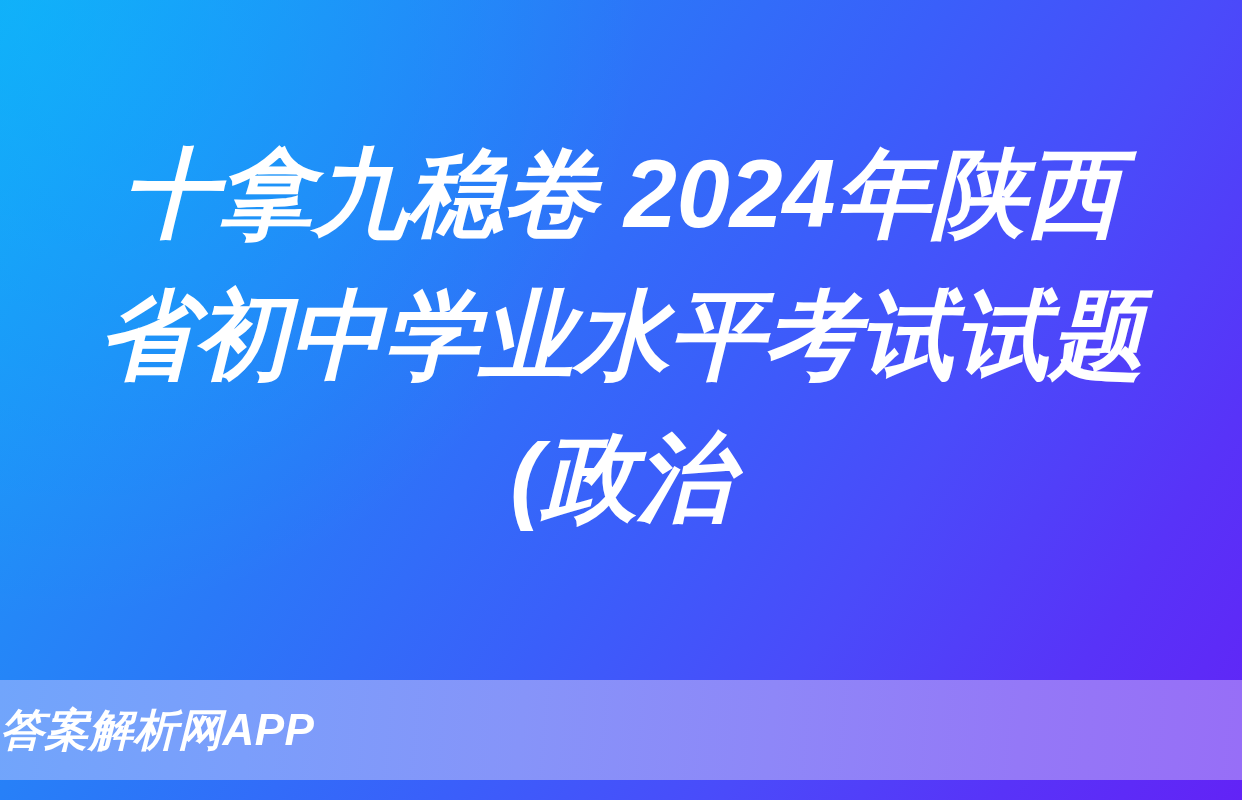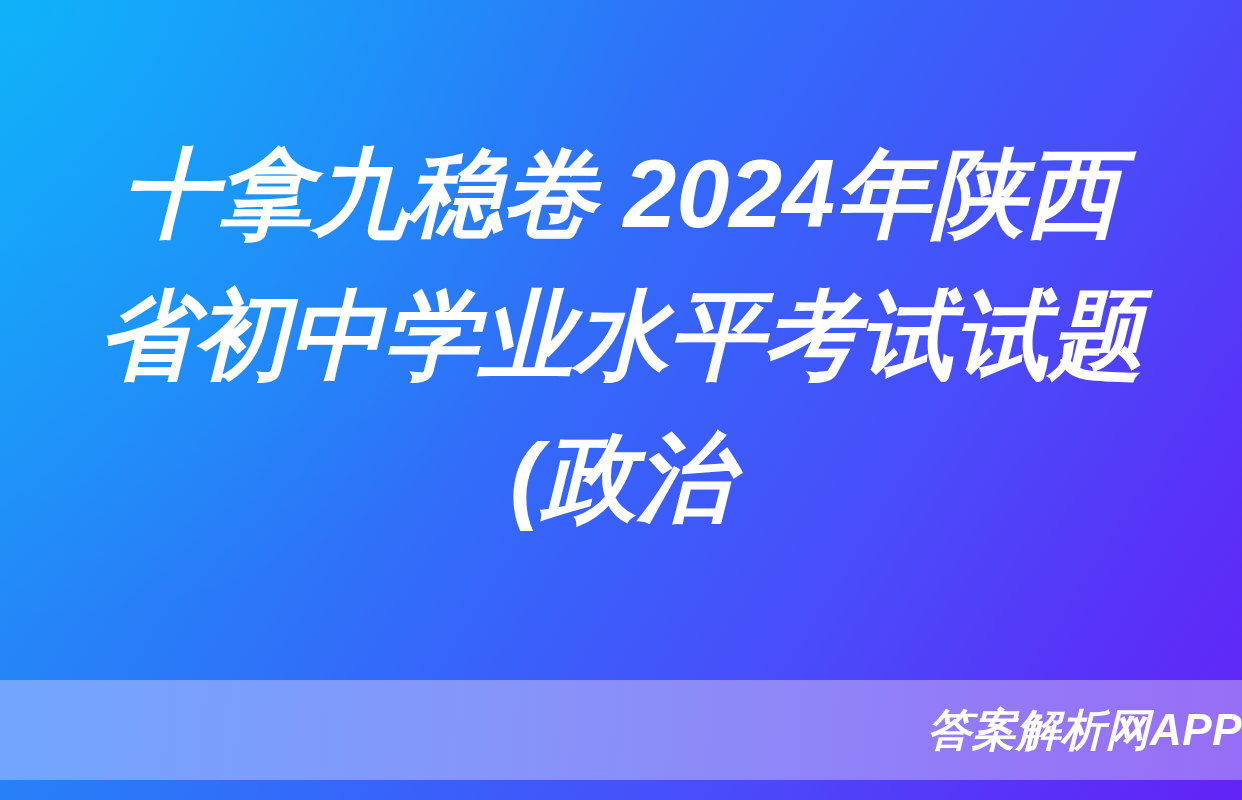--- a/index.html
+++ b/index.html
@@ -48,20 +48,21 @@
 
   
   #title-block {
     position: absolute;
     left: 0;
     top: 0;
     width: 1242px;
     height: 680px;
     display: flex;
     flex-direction: column;
+    align-items: center;
     justify-content: center;
     padding: 0 46px 8px 46px;
   }
 
   .title-line {
     color: #ffffff;
     font-family: "Liberation Sans", "DejaVu Sans", sans-serif;
     font-weight: 700;
     font-style: italic;
     font-size: 97px;
@@ -86,21 +87,21 @@
     height: 100px;
     background: linear-gradient(95deg,
         #71a5fb 0%,
         #7b9efb 20%,
         #8694f9 42%,
         #8e87f8 62%,
         #9478f7 82%,
         #976ef7 100%);
     display: flex;
     align-items: center;
-    justify-content: flex-end;
+    justify-content: flex-start;
     overflow: hidden;
   }
 
   #footer-brand {
     color: #ffffff;
     font-family: "Liberation Sans", "DejaVu Sans", sans-serif;
     font-weight: 700;
     font-style: italic;
     font-size: 44px;
     line-height: 44px;

